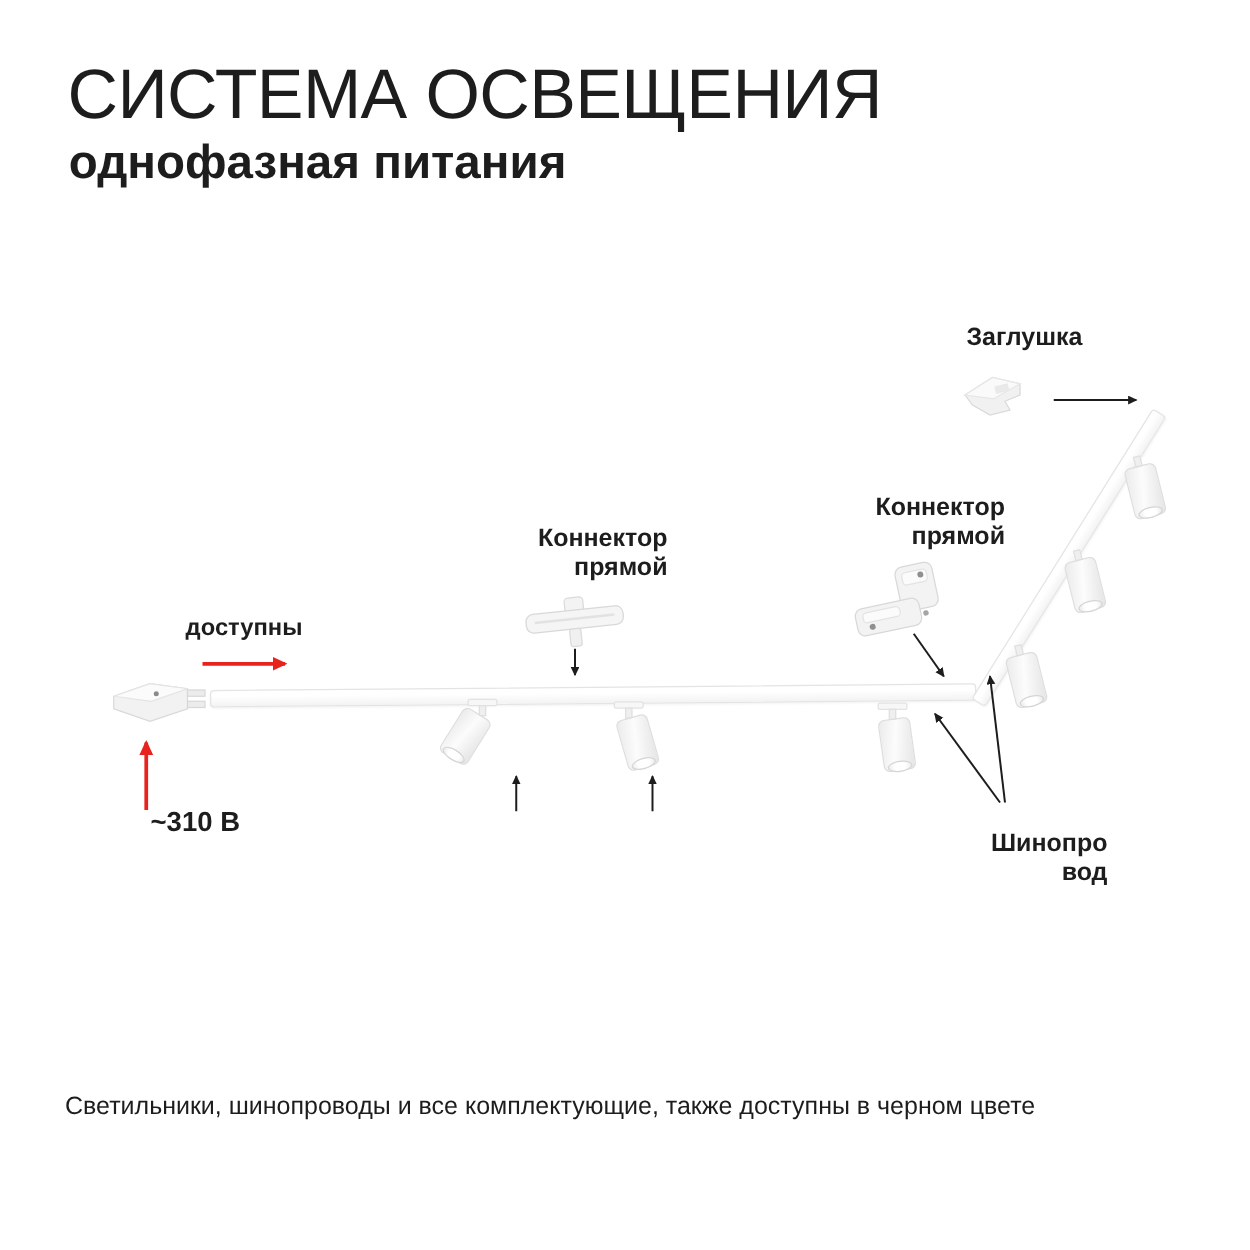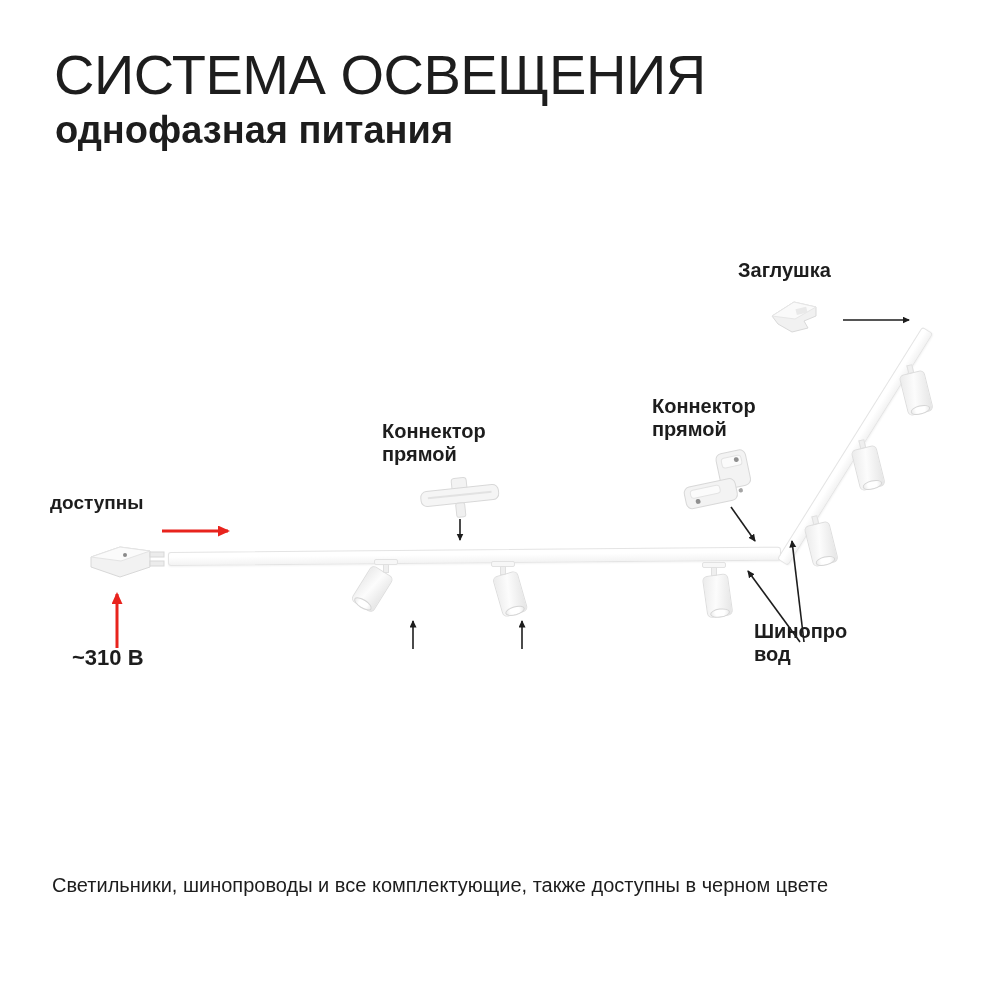--- a/index.html
+++ b/index.html
@@ -35,30 +35,30 @@
   .spot .body{position:absolute;top:13px;left:2px;width:26px;height:42px;
     border:1px solid #dedede;border-radius:5px;
     background:linear-gradient(100deg,#ebebeb,#fcfcfc 45%,#e5e5e5);
     transform:rotate(var(--tilt,0deg));transform-origin:50% -5px}
   .spot .lens{position:absolute;left:2px;bottom:-2px;width:20px;height:9px;
     border-radius:50%;background:radial-gradient(circle at 50% 40%,#ffffff 45%,#e9e9e9);
     border:1px solid #d5d5d5}
   .spot.diag{transform:rotate(var(--rot,0deg));transform-origin:15px 0}
 
   
-  .lbl{position:absolute;text-align:left;font-weight:800;color:var(--text);
+  .lbl{position:absolute;text-align:right;font-weight:800;color:var(--text);
     font-size:20px;line-height:23px;z-index:5}
   .lbl span{display:block}
   .lbl-endcap{left:738px;top:259px;width:128px}
   .lbl-corner{left:652px;top:395px;width:152px}
   .lbl-straight{left:382px;top:420px;width:152px}
   .lbl-power{left:50px;top:491px;width:192px;font-size:19px;line-height:24px}
   .lbl-voltage{left:72px;top:646px;width:120px;font-size:22px}
   .lbl-lights{left:326px;top:649px;width:300px;line-height:22px}
-  .lbl-track{left:754px;top:620px;width:132px}
+  .lbl-track{left:754px;top:664px;width:132px}
   .footnote{left:52px;top:874px;width:910px;font-size:20px;font-weight:400;z-index:5}
 
   .icon{position:absolute;z-index:4}
   svg{display:block}
   .arrows{position:absolute;left:0;top:0;z-index:4;pointer-events:none}
   .arrow-black{stroke:var(--text);stroke-width:1.6}
   .arrow-red{stroke:var(--red);stroke-width:3}
 </style>
 </head>
 <body>

